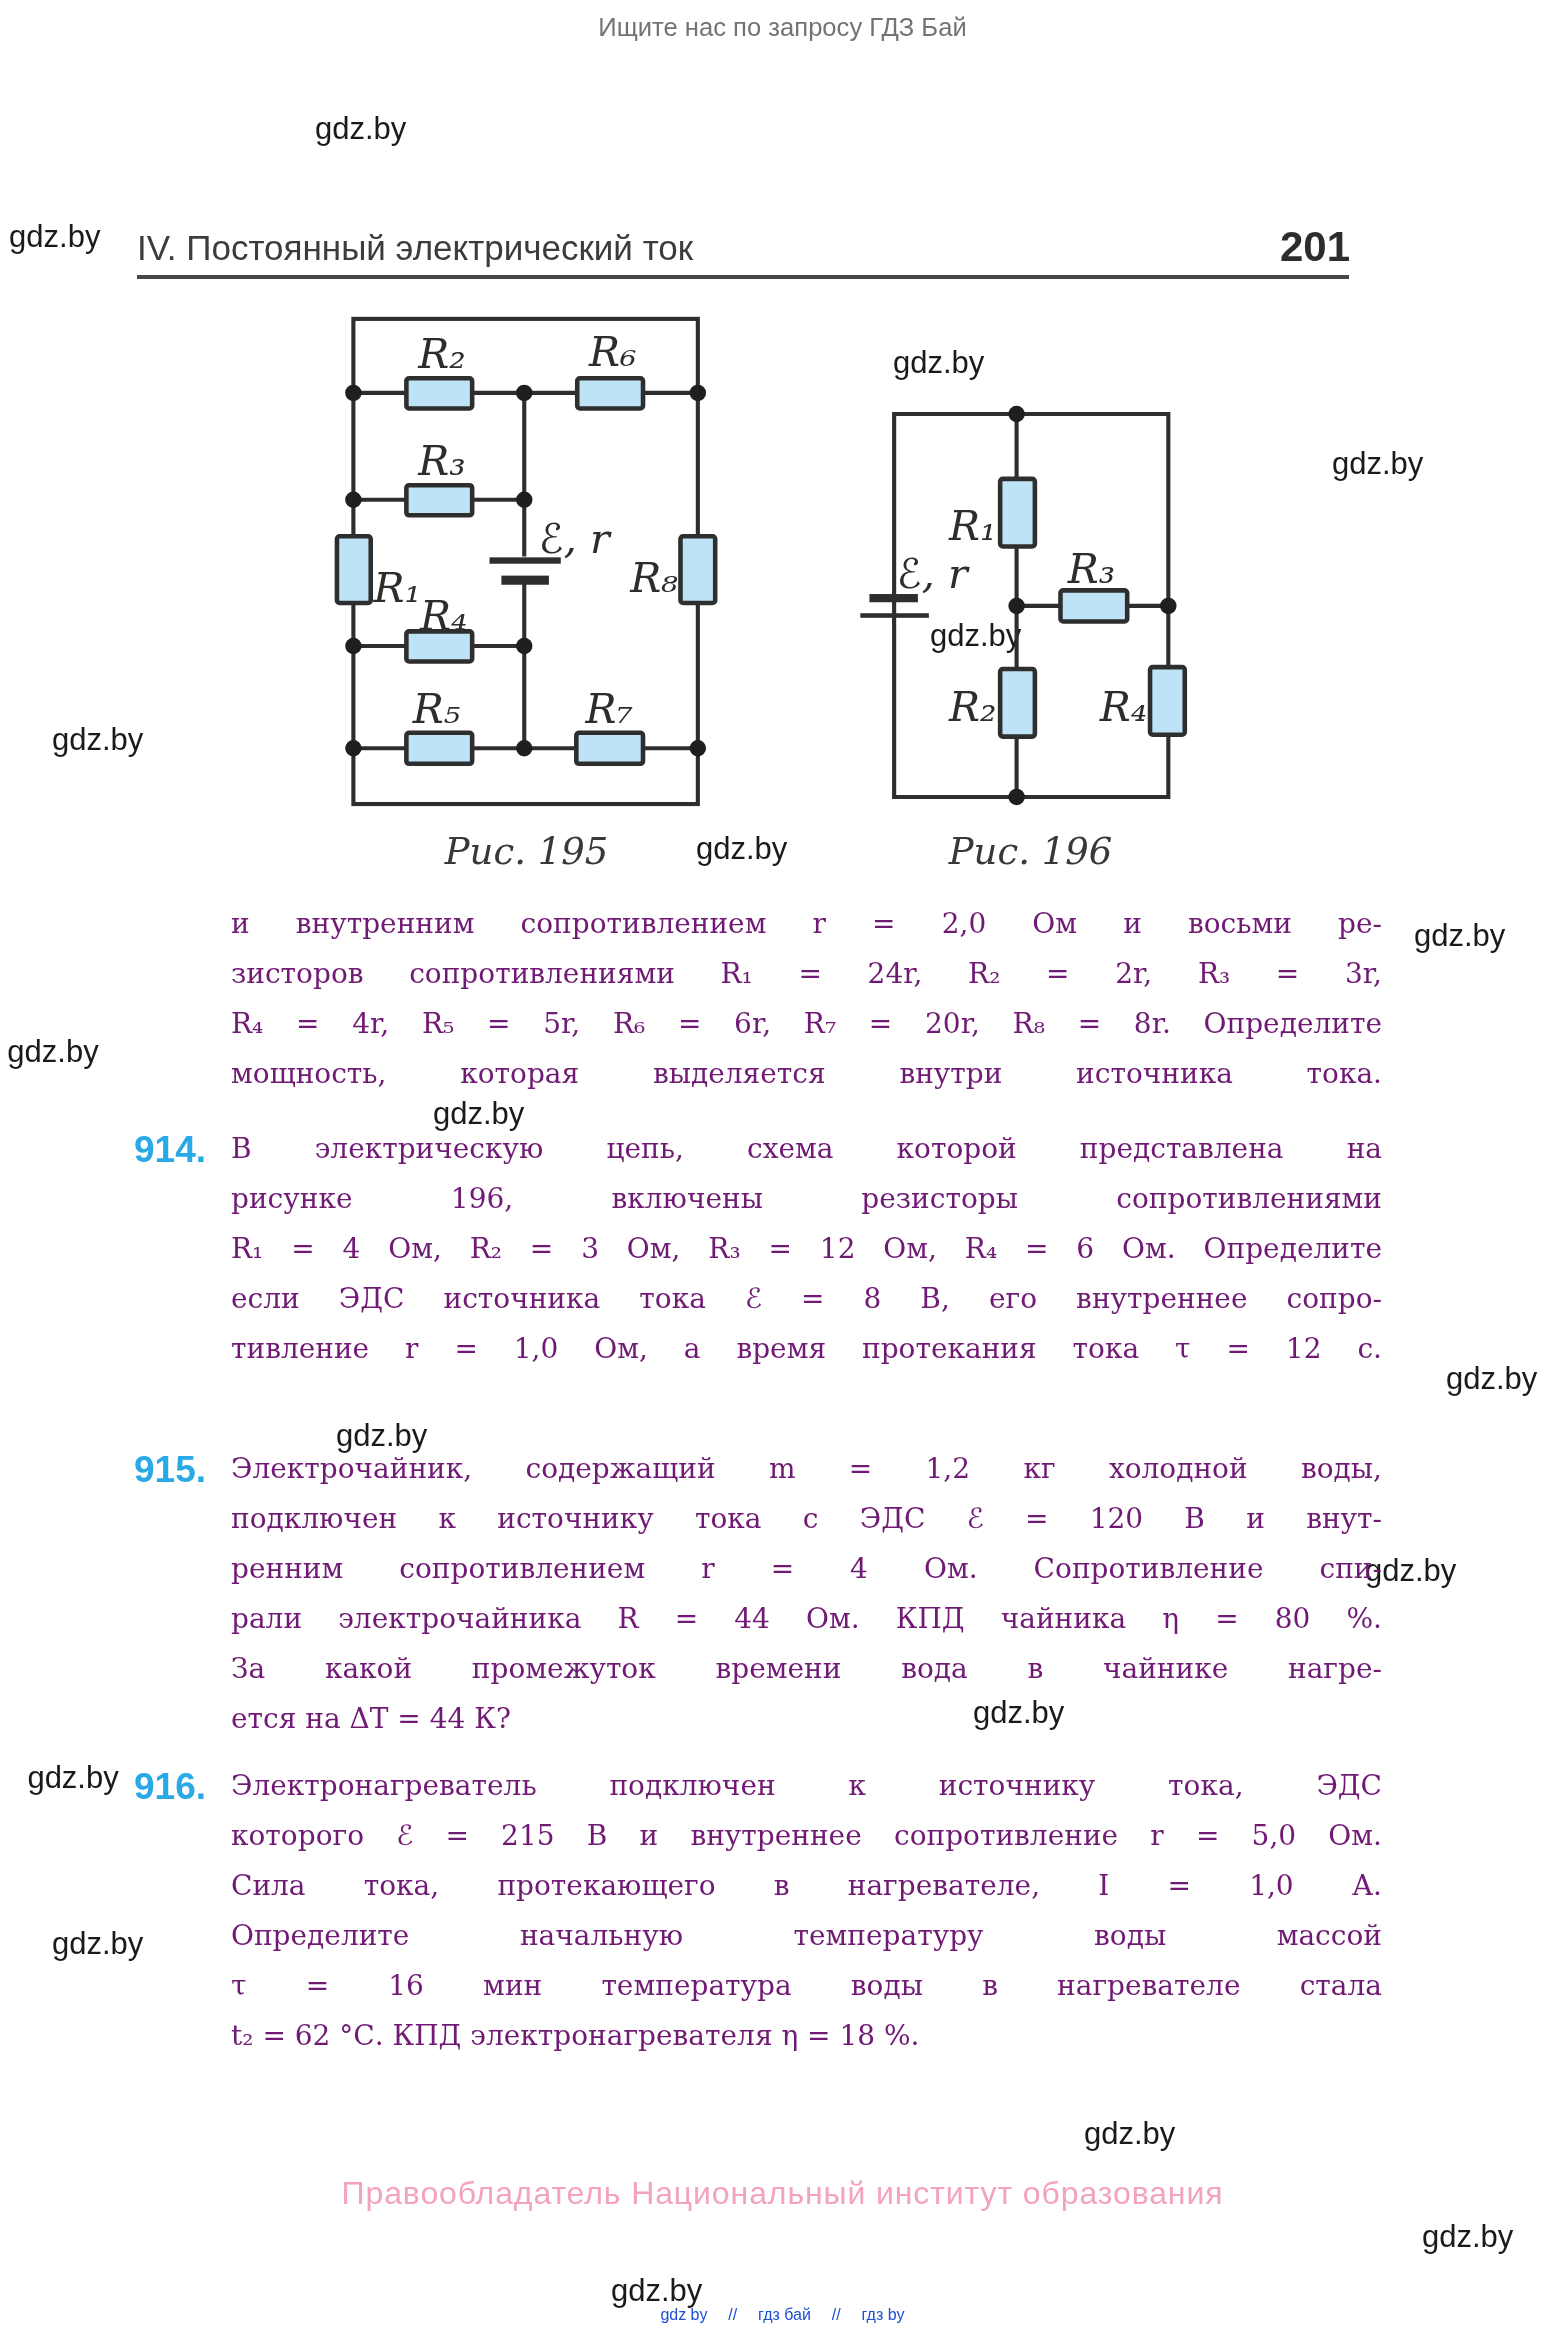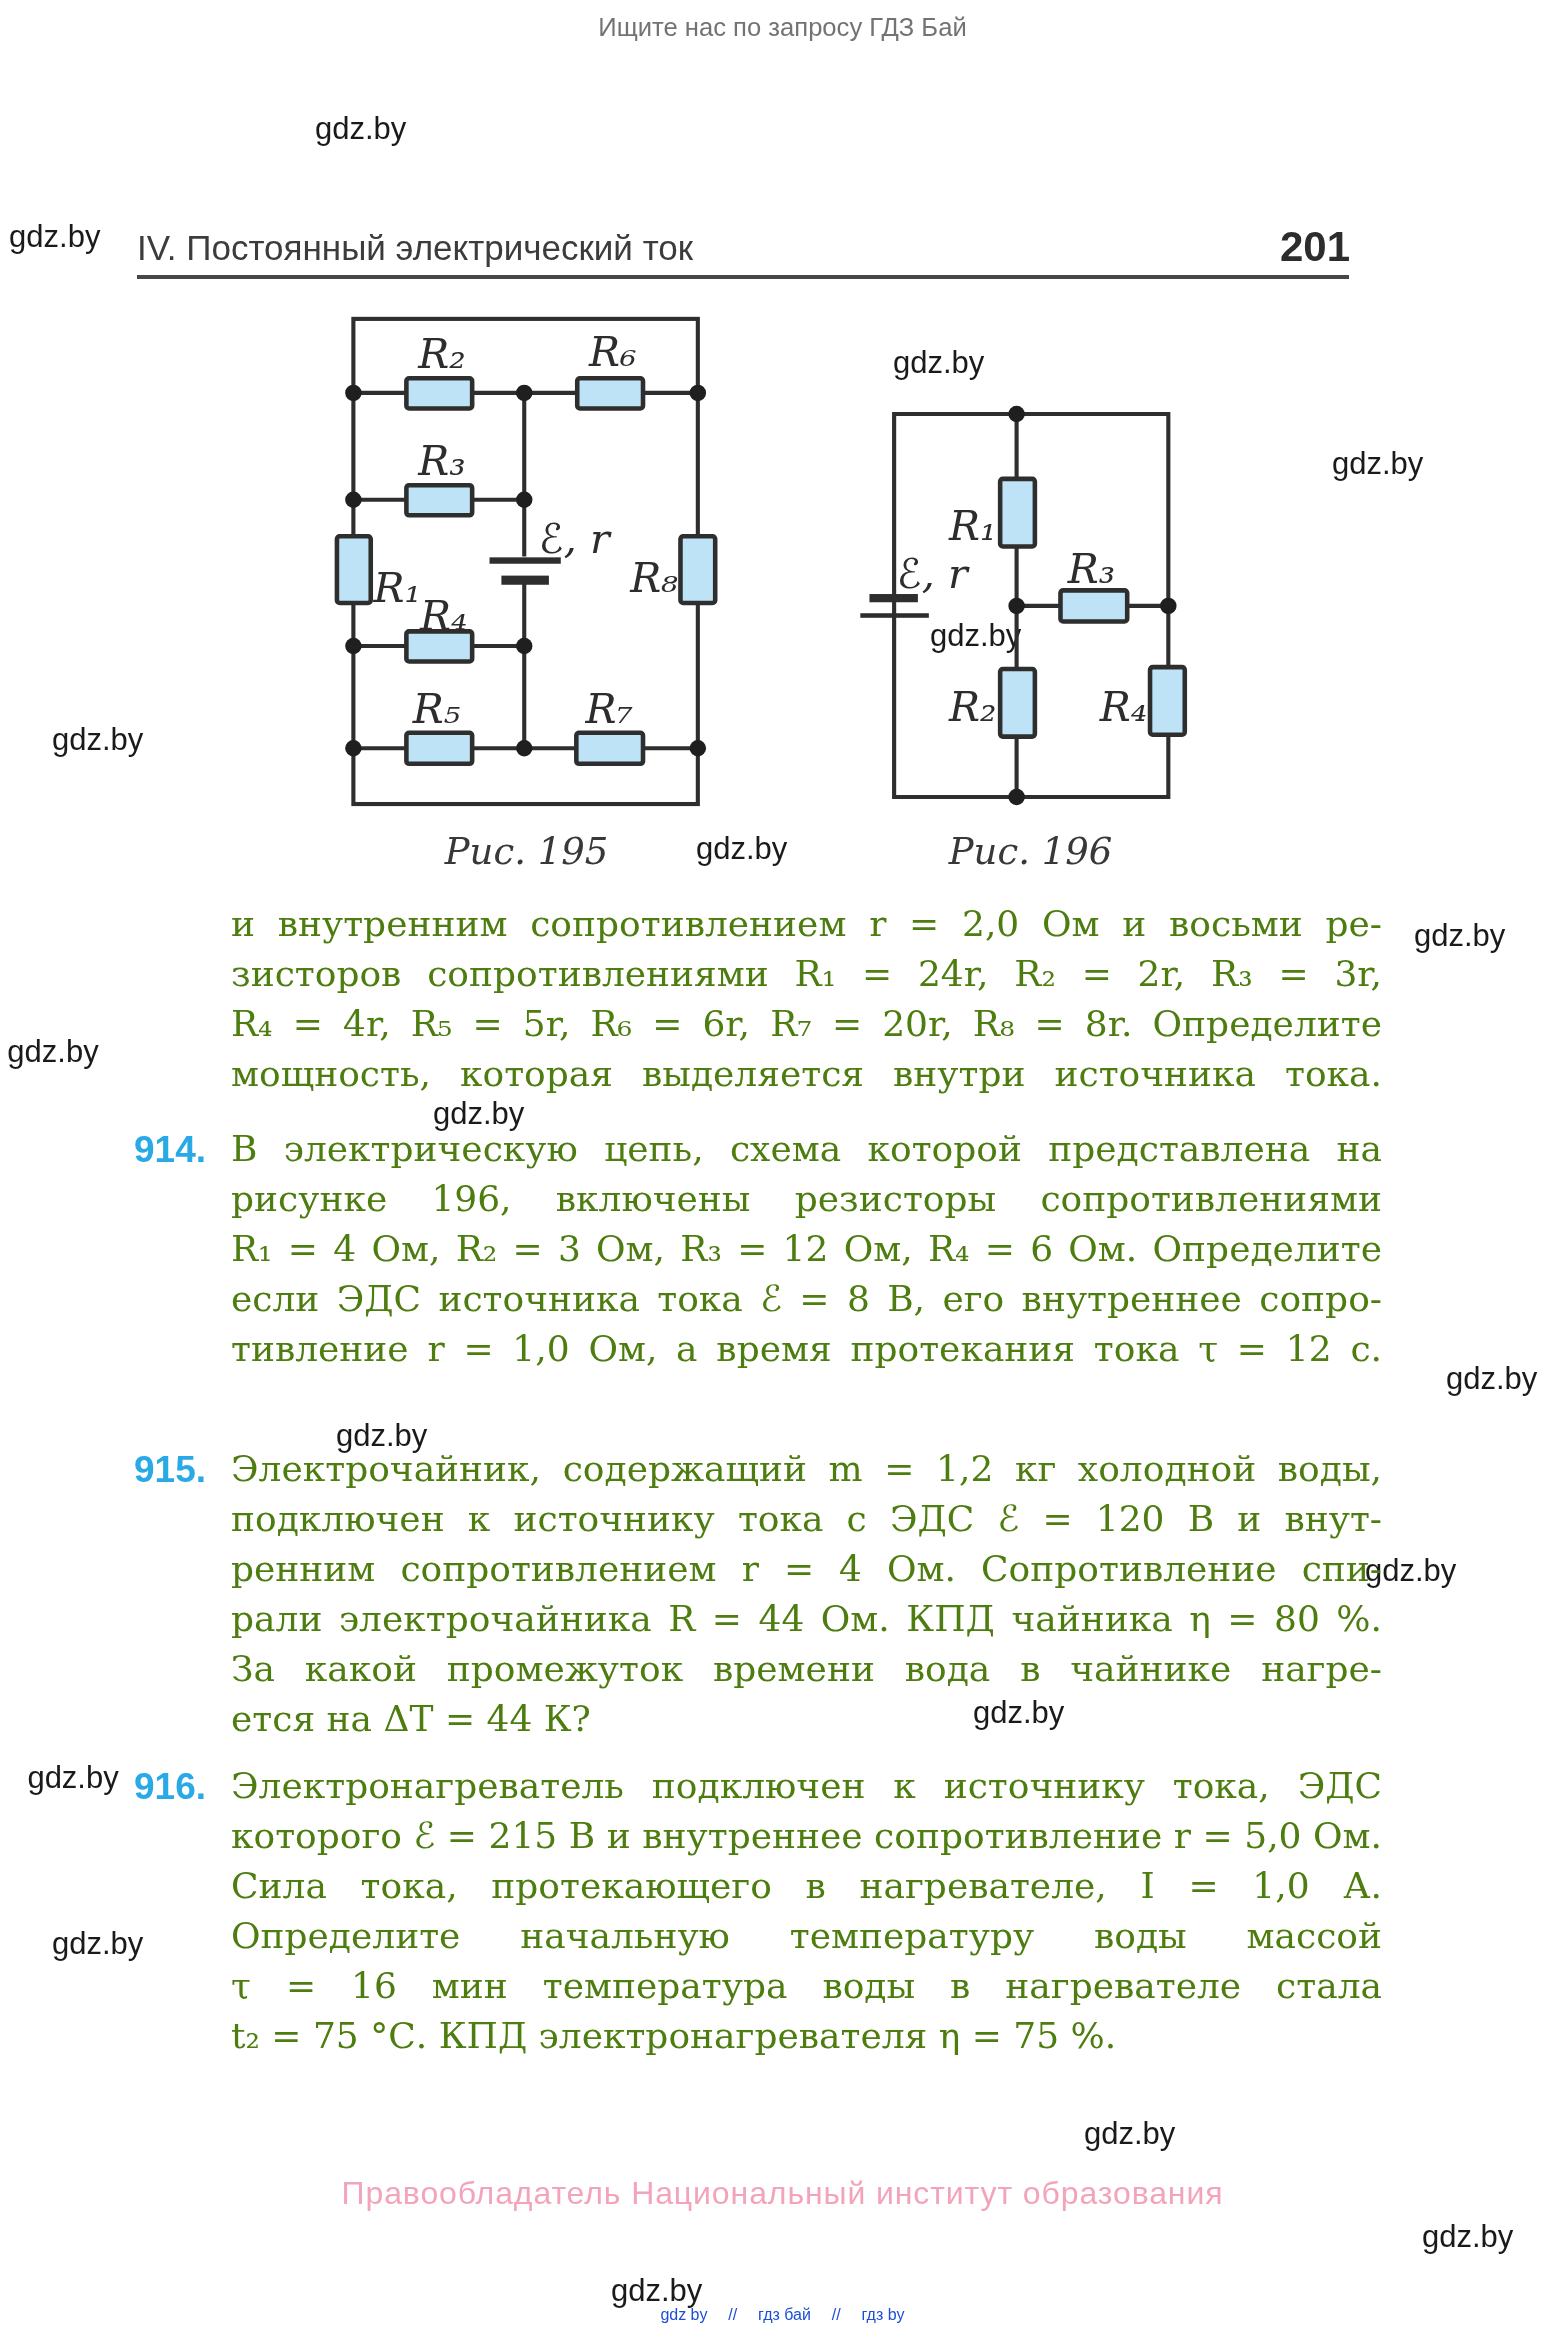--- a/index.html
+++ b/index.html
@@ -16,21 +16,21 @@
             font-size:42px;font-weight:700;color:#2d2d2d;}
   .hdr-rule{position:absolute;left:137px;top:275px;width:1212px;height:3.7px;background:#474747;}
   
   .fig{position:absolute;}
   .fig-label{font-style:italic;font-size:45px;fill:#2d2d2d;
              font-family:"DejaVu Serif","DejaVu Sans",serif;}
   .caption{position:absolute;width:267px;text-align:center;font-style:italic;
            font-size:37px;color:#383838;font-family:"DejaVu Serif","DejaVu Sans",serif;}
   
   .lines{position:absolute;left:231px;width:1151px;}
-  .tl{height:50px;line-height:50px;font-size:36px;color:#4d7c0f;white-space:nowrap;
+  .tl{height:50px;line-height:50px;font-size:28px;color:#701a75;white-space:nowrap;
       font-family:"DejaVu Serif","DejaVu Sans",serif;}
   .tl.j{white-space:normal;text-align:justify;text-align-last:justify;width:1151px;}
   .num{position:absolute;left:134px;height:50px;line-height:52px;font-size:37px;
        font-weight:700;color:#29a9e5;font-family:"Liberation Sans",sans-serif;}
   
   .copyright{position:absolute;top:2175px;left:0;width:100%;text-align:center;
              font-size:32px;color:#f3a4bb;letter-spacing:0.9px;}
   .links{position:absolute;top:2306px;left:0;width:100%;text-align:center;
          font-size:16px;color:#1c4fd6;}
   .links span{margin:0 8.2px;}
@@ -178,21 +178,21 @@
     <div class="tl">ется на ΔT = 44 К?</div>
   </div>
 
   <div class="num" style="top:1761px">916.</div>
   <div class="lines" style="top:1761px">
     <div class="tl j">Электронагреватель подключен к источнику тока, ЭДС</div>
     <div class="tl j">которого ℰ = 215 В и внутреннее сопротивление r = 5,0 Ом.</div>
     <div class="tl j">Сила тока, протекающего в нагревателе, I = 1,0 А.</div>
     <div class="tl j">Определите начальную температуру воды массой</div>
     <div class="tl j">τ = 16 мин температура воды в нагревателе стала</div>
-    <div class="tl">t₂ = 75 °С. КПД электронагревателя η = 75 %.</div>
+    <div class="tl">t₂ = 62 °С. КПД электронагревателя η = 18 %.</div>
   </div>
 
   <div class="copyright">Правообладатель Национальный институт образования</div>
   <div class="links">
     <span>gdz by</span>
     <span>//</span>
     <span>гдз бай</span>
     <span>//</span>
     <span>гдз by</span>
   </div>

